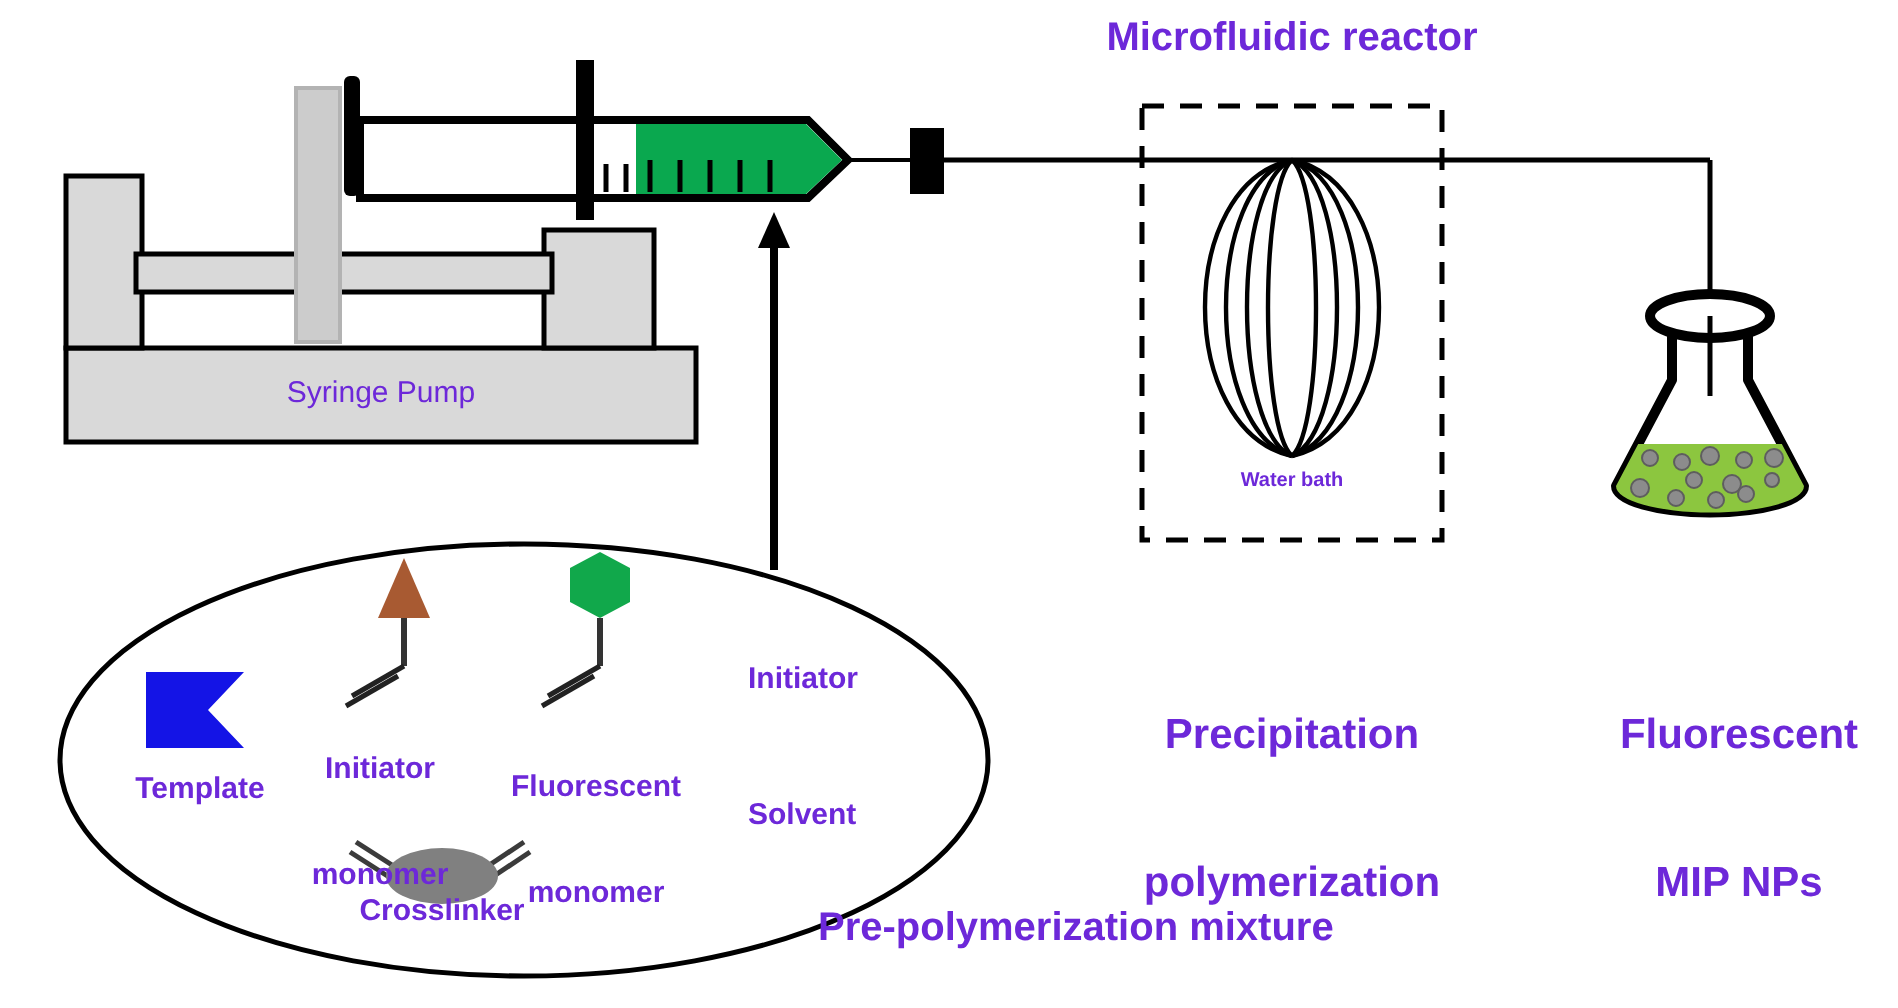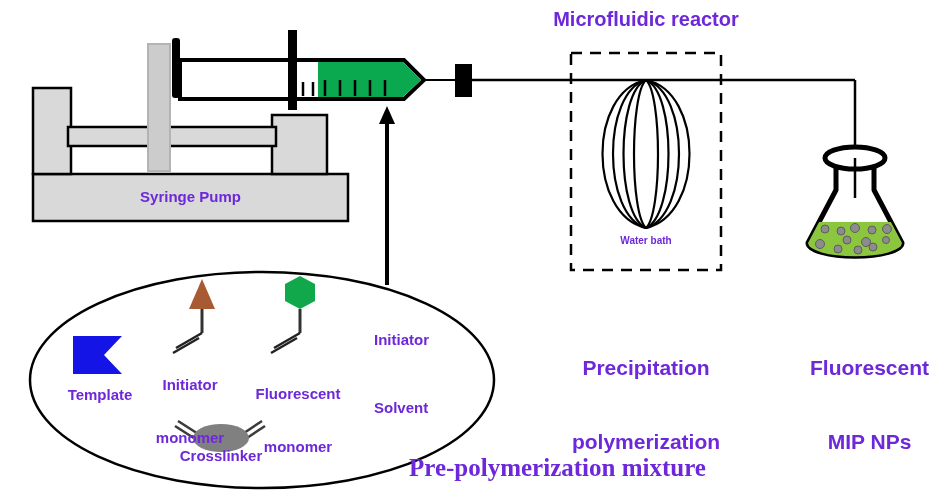--- a/index.html
+++ b/index.html
@@ -29,24 +29,24 @@
     position: absolute;
     font-family: "Liberation Sans", sans-serif;
     color: #6d28d9;
     white-space: pre;
     line-height: 1.18;
   }
   .lbl-center { text-align: center; }
 
   .t-title     { font-size: 20px; font-weight: bold; }
   .t-section   { font-size: 21px; font-weight: bold; }
-  .t-pump      { font-size: 15px; font-weight: bold; }
+  .t-pump      { font-size: 15px; font-weight: normal; }
   .t-bath      { font-size: 10px; font-weight: bold; }
   .t-item      { font-size: 15px; font-weight: bold; }
-  .t-mixture   { font-size: 25px; font-weight: bold; font-family: Liberation Serif, serif; }
+  .t-mixture   { font-size: 20px; font-weight: bold; }
 </style>
 </head>
 <body>
 
 <div id="scene">
 
   <svg viewBox="0 0 949 504" xmlns="http://www.w3.org/2000/svg">
 
     <g>
 

